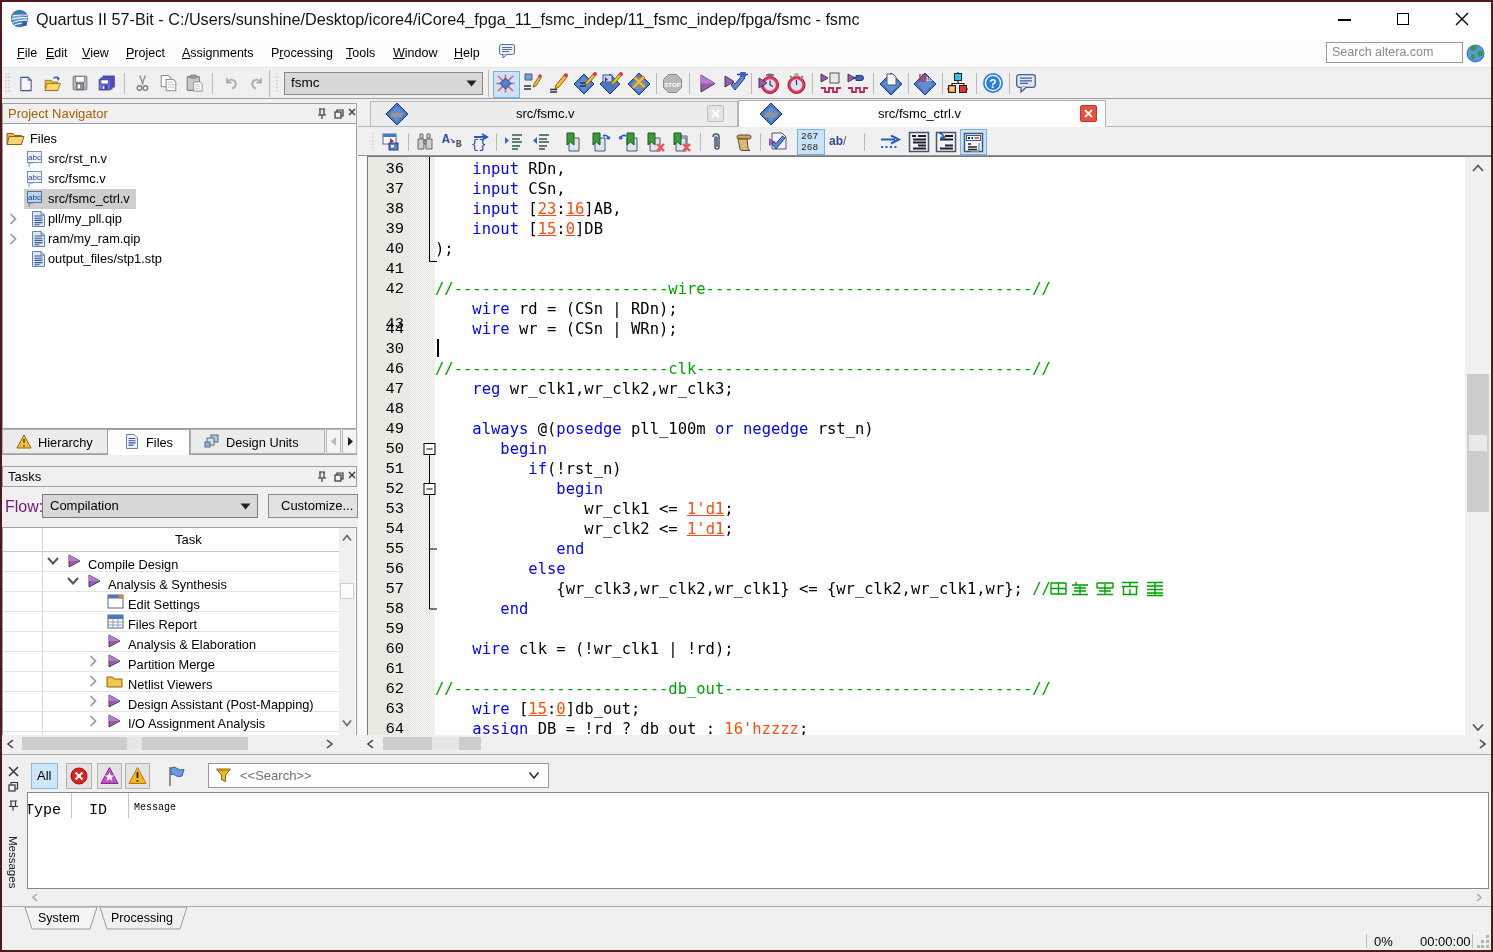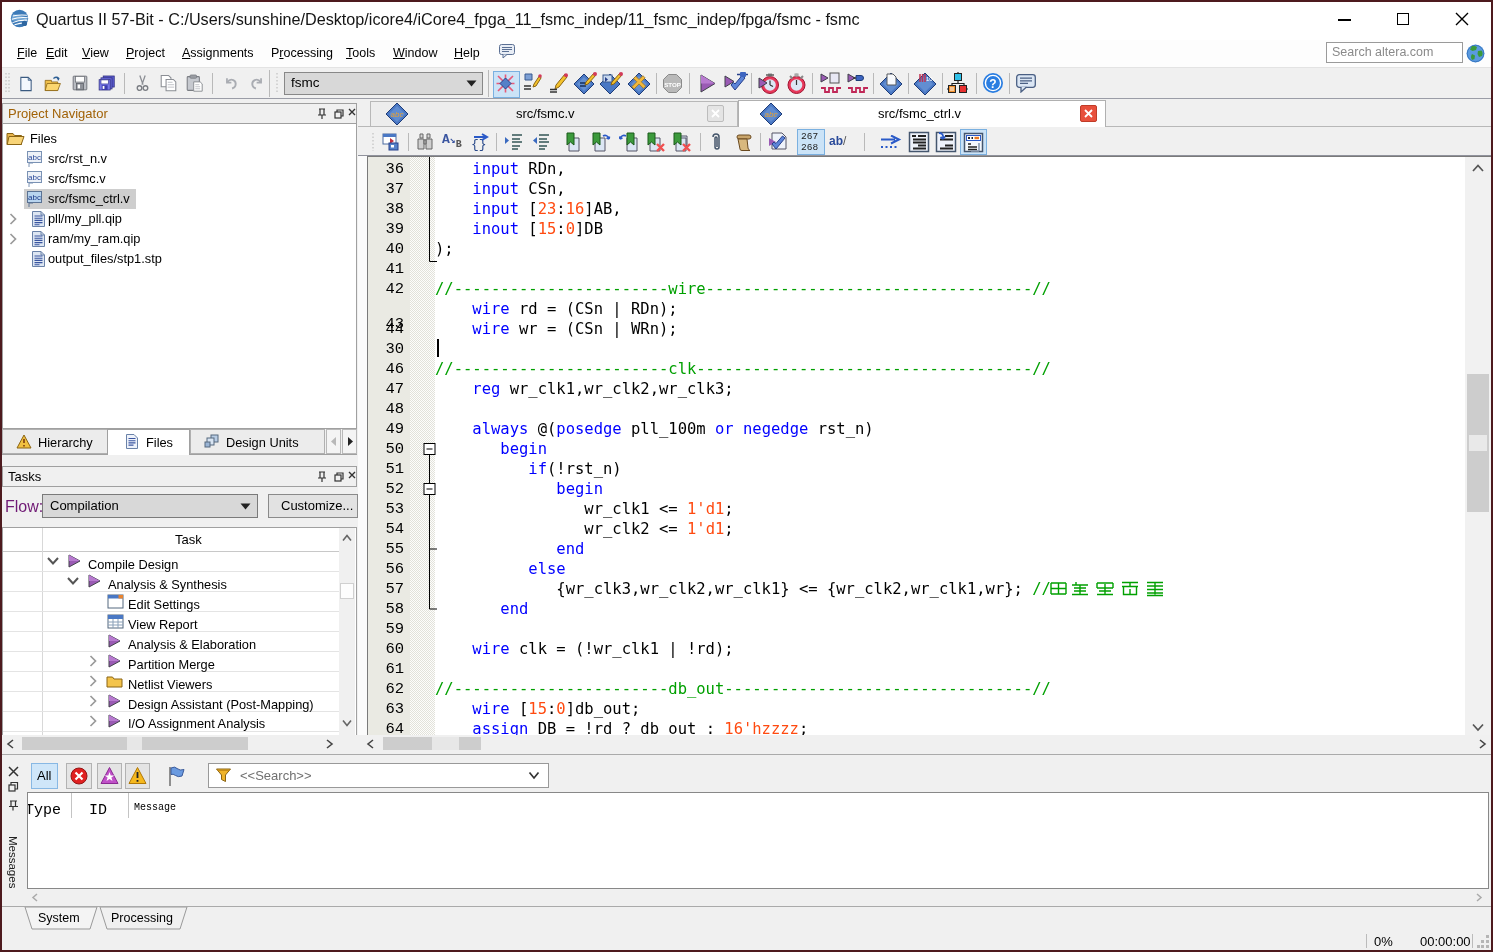--- a/index.html
+++ b/index.html
@@ -6,21 +6,21 @@
   body{width:1493px;height:952px;position:relative;overflow:hidden;
        background:#f0f0f0;font-family:"Liberation Sans",sans-serif;}
   .abs{position:absolute;}
   .mono{font-family:"Liberation Mono",monospace;}
   .vsep{position:absolute;width:1px;background:#b9b9b9;}
   .ico{position:absolute;}
   pre{margin:0;}
   .cl{position:absolute;left:435px;font-family:"Liberation Mono",monospace;
       font-size:15.5px;line-height:20px;white-space:pre;color:#000;}
   .kw{color:#0000ff;}
-  .num{color:#ff4a10;}
+  .num{color:#ff4a10;text-decoration:underline;}
   .cm{color:#00a000;}
   .gln{position:absolute;left:368px;width:36px;text-align:right;
        font-family:"Liberation Mono",monospace;font-size:15.5px;line-height:20px;color:#000;}
   .menu-item{position:absolute;top:46px;font-size:12.5px;color:#000;}
   .tree-item{position:absolute;font-size:12.8px;color:#000000;}
   u{text-decoration:underline;}
 </style>
 </head>
 <body>
 
@@ -435,21 +435,21 @@
 <rect x="1" y="1" width="15" height="13" fill="#fff" stroke="#55687e"></rect>
 <rect x="1" y="1" width="15" height="3.5" fill="#4a78c4"></rect>
 <rect x="11.5" y="1" width="4.5" height="3.5" fill="#e88430"></rect>
     </svg>
 <div class="tree-item" style="left:128px;top:597px;">Edit Settings</div>
 <svg class="ico" style="left:107px;top:614px;" width="17" height="15" viewBox="0 0 17 15">
 <rect x="1" y="1" width="15" height="13" fill="#fff" stroke="#55687e"></rect>
 <rect x="1" y="1" width="15" height="4" fill="#4a78c4"></rect>
 <path d="M1 8 h15 M1 11 h15 M6 5 v9 M11 5 v9" stroke="#8aa0b8" stroke-width="1"></path>
     </svg>
-<div class="tree-item" style="left:128px;top:617px;">View Report</div>
+<div class="tree-item" style="left:128px;top:617px;">Files Report</div>
 <svg class="ico" style="left:108px;top:634px;" width="13" height="14" viewBox="0 0 13 14">
       <path d="M1 1 L12 7 L1 13 Z" fill="#9a5ab4" stroke="#41414b"></path>
       <path d="M1 1 L12 7 L1 7 Z" fill="#b87ad0"></path>
     </svg>
 <div class="tree-item" style="left:128px;top:637px;">Analysis &amp; Elaboration</div>
 <svg class="ico" style="left:89px;top:655px;" width="8" height="12" viewBox="0 0 8 12">
       <path d="M1.5 1 L6.5 6 L1.5 11" stroke="#9a9a9a" stroke-width="1.7" fill="none"></path>
     </svg>
 <svg class="ico" style="left:108px;top:654px;" width="13" height="14" viewBox="0 0 13 14">
       <path d="M1 1 L12 7 L1 13 Z" fill="#9a5ab4" stroke="#41414b"></path>

